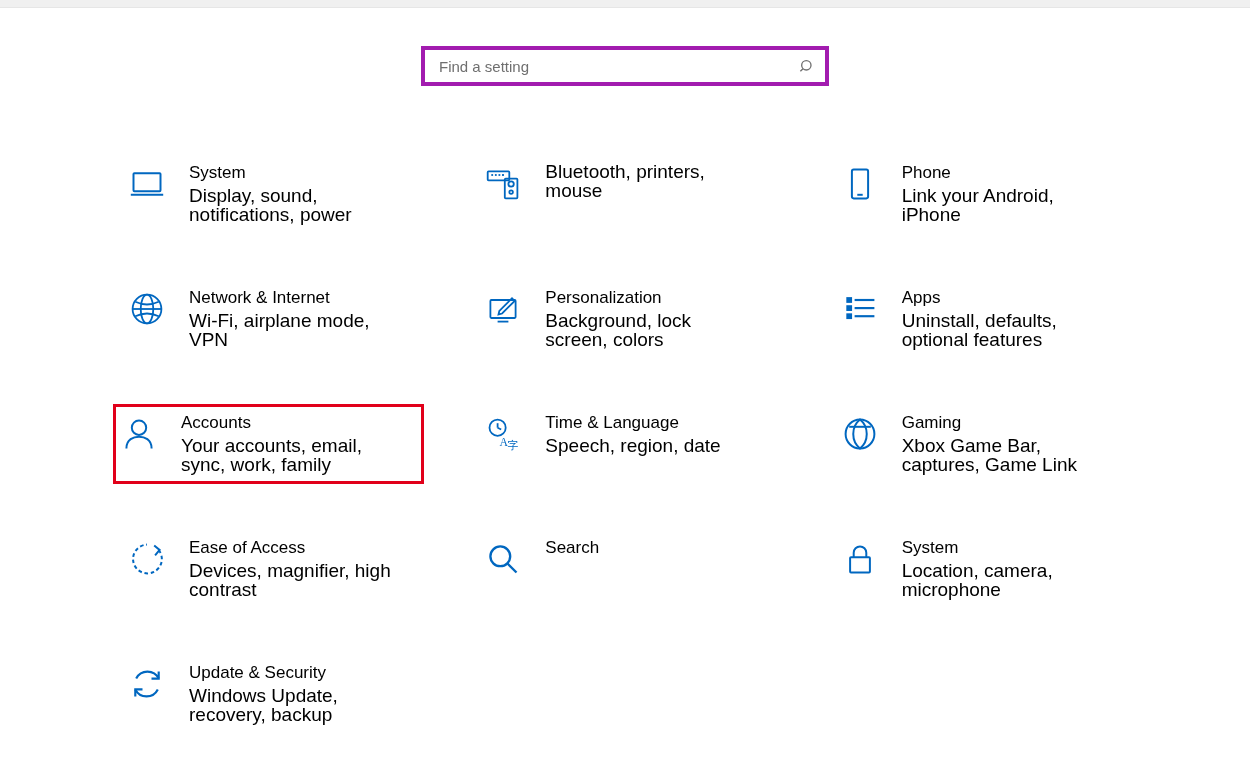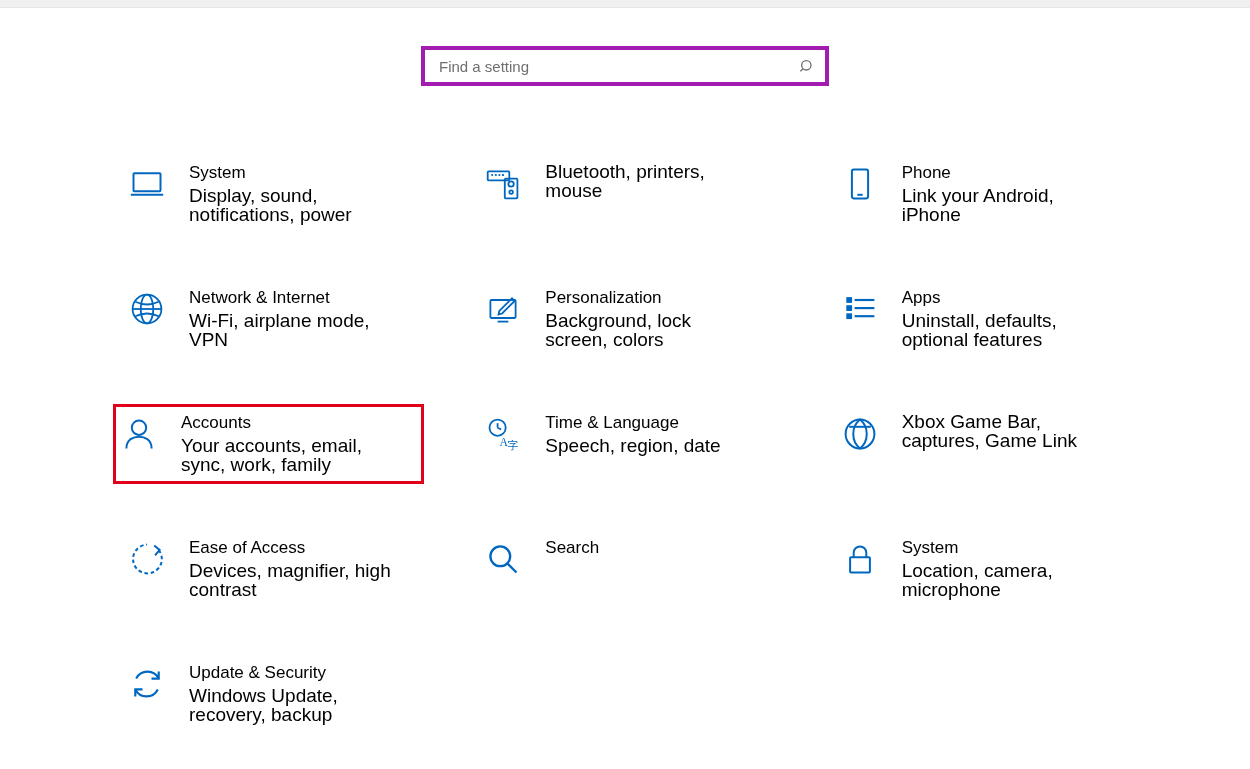--- a/index.html
+++ b/index.html
@@ -243,20 +243,21 @@
 
   <div class="tile">
     <span class="icon-slot">
       <svg viewBox="0 0 40 40" fill="none" stroke="currentColor" stroke-width="2.2">
         <circle cx="20" cy="20" r="16"></circle>
         <path d="M20 4 C30 12 30 28 20 36 C10 28 10 12 20 4 Z"></path>
         <line x1="8" y1="12" x2="32" y2="12"></line>
       </svg>
     </span>
     <div class="text-slot">
+      <div class="tile-title">Gaming</div>
       <div class="tile-desc">Xbox Game Bar, captures, Game Link</div>
     </div>
   </div>
 
   <div class="tile">
     <span class="icon-slot">
       <svg viewBox="0 0 40 40" fill="none" stroke="currentColor" stroke-width="2.2">
         <path d="M33 10 A16 16 0 1 1 20 4" stroke-dasharray="4 3"></path>
         <polyline points="28,5 34,10 29,16"></polyline>
       </svg>

